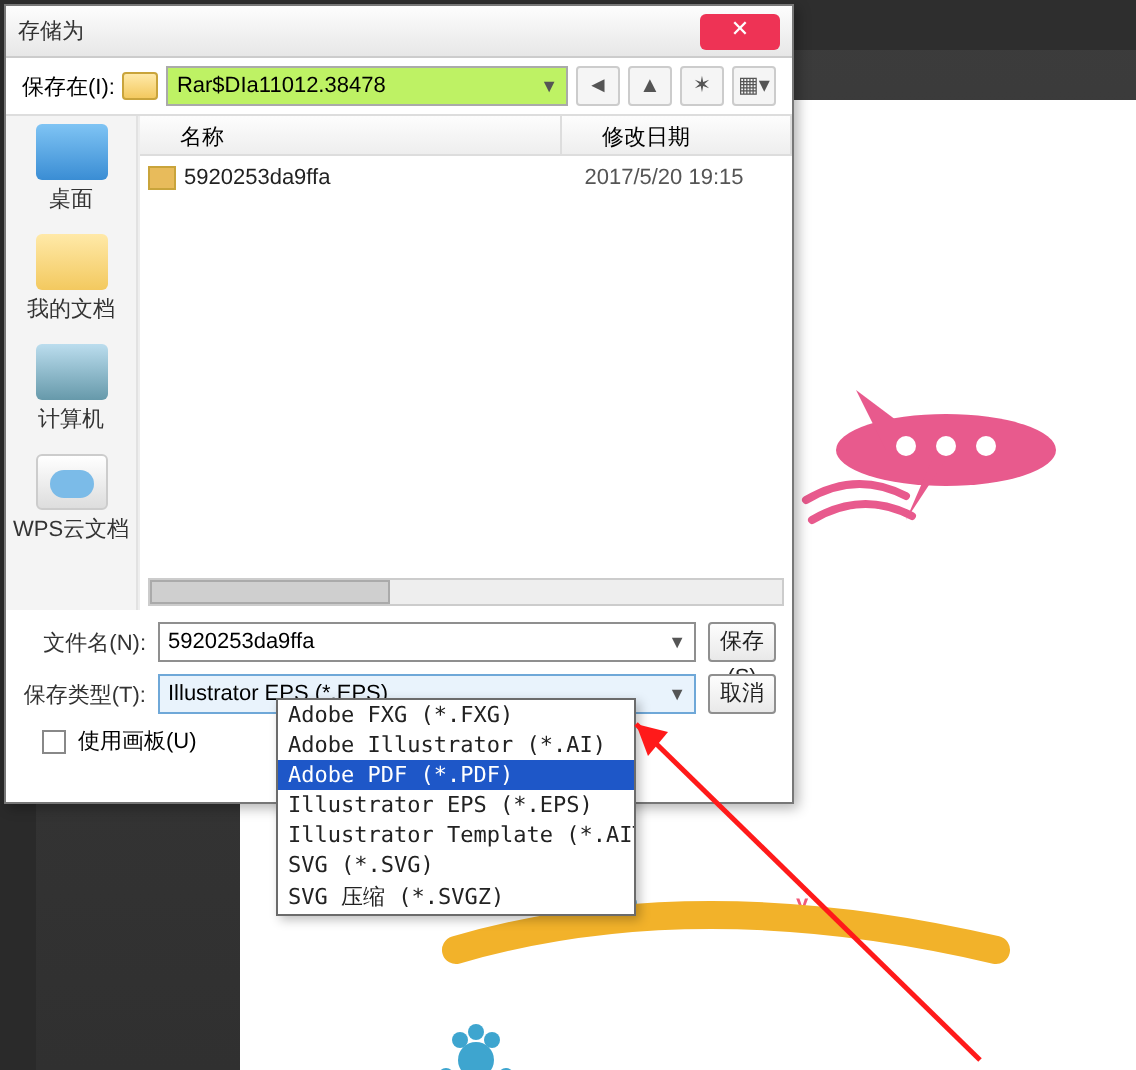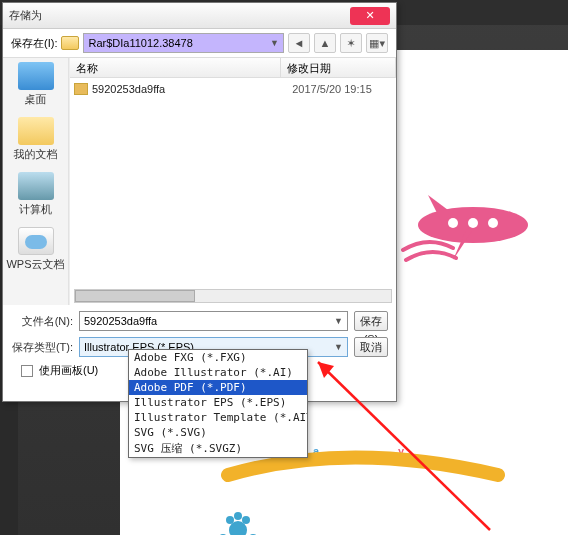--- a/index.html
+++ b/index.html
@@ -20,58 +20,58 @@
   .plane svg { width:100%; height:100%; }
   .childrens-day { position:absolute; right:0; top:230px; width:370px; height:270px; }
 
   
   .dialog { position:absolute; left:2px; top:2px; width:395px; height:400px; background:#fff; border:1px solid #777; box-shadow:2px 2px 6px rgba(0,0,0,.3); }
   .titlebar { height:26px; background:linear-gradient(#fdfdfd,#e7e7e7); border-bottom:1px solid #ccc; display:flex; align-items:center; padding:0 6px; color:#333; }
   .sysbtn { margin-left:auto; width:40px; height:18px; background:#e35; border-radius:3px; color:#fff; text-align:center; line-height:16px;}
 
   .row-savein { display:flex; align-items:center; gap:4px; padding:4px 8px; border-bottom:1px solid #ddd;}
   .row-savein .folder { width:18px; height:14px; background:linear-gradient(#ffe9a8,#f3c95f); border:1px solid #c9a43b; border-radius:2px; }
-  .row-savein .combo { flex:1; height:20px; border:1px solid #aaa; background:#c4b5fd; display:flex; align-items:center; padding:0 4px; }
+  .row-savein .combo { flex:1; height:20px; border:1px solid #aaa; background:#bef264; display:flex; align-items:center; padding:0 4px; }
   .row-savein .combo .arrow { margin-left:auto; font-size:9px; color:#555;}
   .row-savein .toolbtn { width:22px; height:20px; border:1px solid #ccc; background:#f5f5f5; border-radius:2px; text-align:center; line-height:18px; color:#555;}
 
   .body-row { display:flex; height:247px; }
   .places { width:66px; background:#f4f4f4; border-right:1px solid #e2e2e2; padding-top:4px;}
   .place { text-align:center; margin-bottom:10px; color:#333;}
   .place .ico { width:36px; height:28px; margin:0 auto 2px; border-radius:3px; }
   .p-recent .ico{background:linear-gradient(#cfcfcf,#aaa);}
   .p-desktop .ico{background:linear-gradient(#7fc4f4,#3a8dd4);}
   .p-docs .ico{background:linear-gradient(#ffe9a8,#f3c95f);}
   .p-computer .ico{background:linear-gradient(#bde,#69a);}
   .p-wps .ico{background:linear-gradient(#fff,#ddd); border:1px solid #ccc;}
   .p-wps .cloud{width:22px;height:14px;margin:7px auto 0;border-radius:10px;background:#7bbbe8;}
 
   .filelist { flex:1; display:flex; flex-direction:column; border-left:1px solid #eee;}
   .cols { display:flex; height:20px; background:linear-gradient(#fdfdfd,#eee); border-bottom:1px solid #ddd; }
-  .cols div { padding:3px 6px; border-right:1px solid #ddd;}
+  .cols div { padding:3px 20px; border-right:1px solid #ddd;}
   .cols .c-name{flex:1;} .cols .c-date{width:115px;}
   .listarea { flex:1; position:relative; padding:2px 4px;}
   .file-row { display:flex; align-items:center; height:18px; }
   .file-row .tiny{width:14px;height:12px;background:#e8bb5b;border:1px solid #c9a43b;margin-right:4px;}
   .file-row .fname{flex:1; color:#222;}
   .file-row .fdate{width:120px; color:#555;text-align:center;}
   .scroll-h { position:absolute; left:4px; right:4px; bottom:2px; height:14px; background:#eee; border:1px solid #ccc;}
   .scroll-h .thumb { position:absolute; left:0; top:0; bottom:0; width:120px; background:#cfcfcf; border:1px solid #aaa;}
 
   .bottom { padding:6px 8px;}
   .form-row { display:flex; align-items:center; margin-bottom:6px; gap:6px;}
   .form-row label { width:62px; color:#333;text-align:right;}
   .form-row .field { flex:1; height:20px; border:1px solid #8f8f8f; background:#fff; display:flex; align-items:center; padding:0 4px;}
   .form-row .field .arrow { margin-left:auto; font-size:9px; color:#555;}
   .form-row .field.sel{ background:#e9f3fc; border-color:#6fa8d8;}
   .btn { width:34px; height:20px; border:1px solid #8f8f8f; background:linear-gradient(#fdfdfd,#e9e9e9); border-radius:2px; text-align:center; line-height:18px; color:#222;}
   .cb { width:12px; height:12px; border:1px solid #888; background:#fff;}
 
   
-  .dropdown { position:absolute; left:128px; top:349px; width:180px; background:#fff; border:1px solid #6b6b6b; box-shadow:2px 2px 5px rgba(0,0,0,.25); z-index:50;}
+  .dropdown { position:absolute; left:138px; top:349px; width:180px; background:#fff; border:1px solid #6b6b6b; box-shadow:2px 2px 5px rgba(0,0,0,.25); z-index:50;}
   .dropdown .opt { padding:1px 5px; color:#222; font-family: "SimSun", monospace; font-size:11px; white-space:nowrap; overflow:hidden;}
   .dropdown .opt.sel { background:#1e57c8; color:#fff;}
 
   
   .red-arrow { position:absolute; left:300px; top:350px; width:200px; height:185px; pointer-events:none; z-index:60;}
 </style>
 </head>
 <body>
 
 <div class="app-bg"></div>

